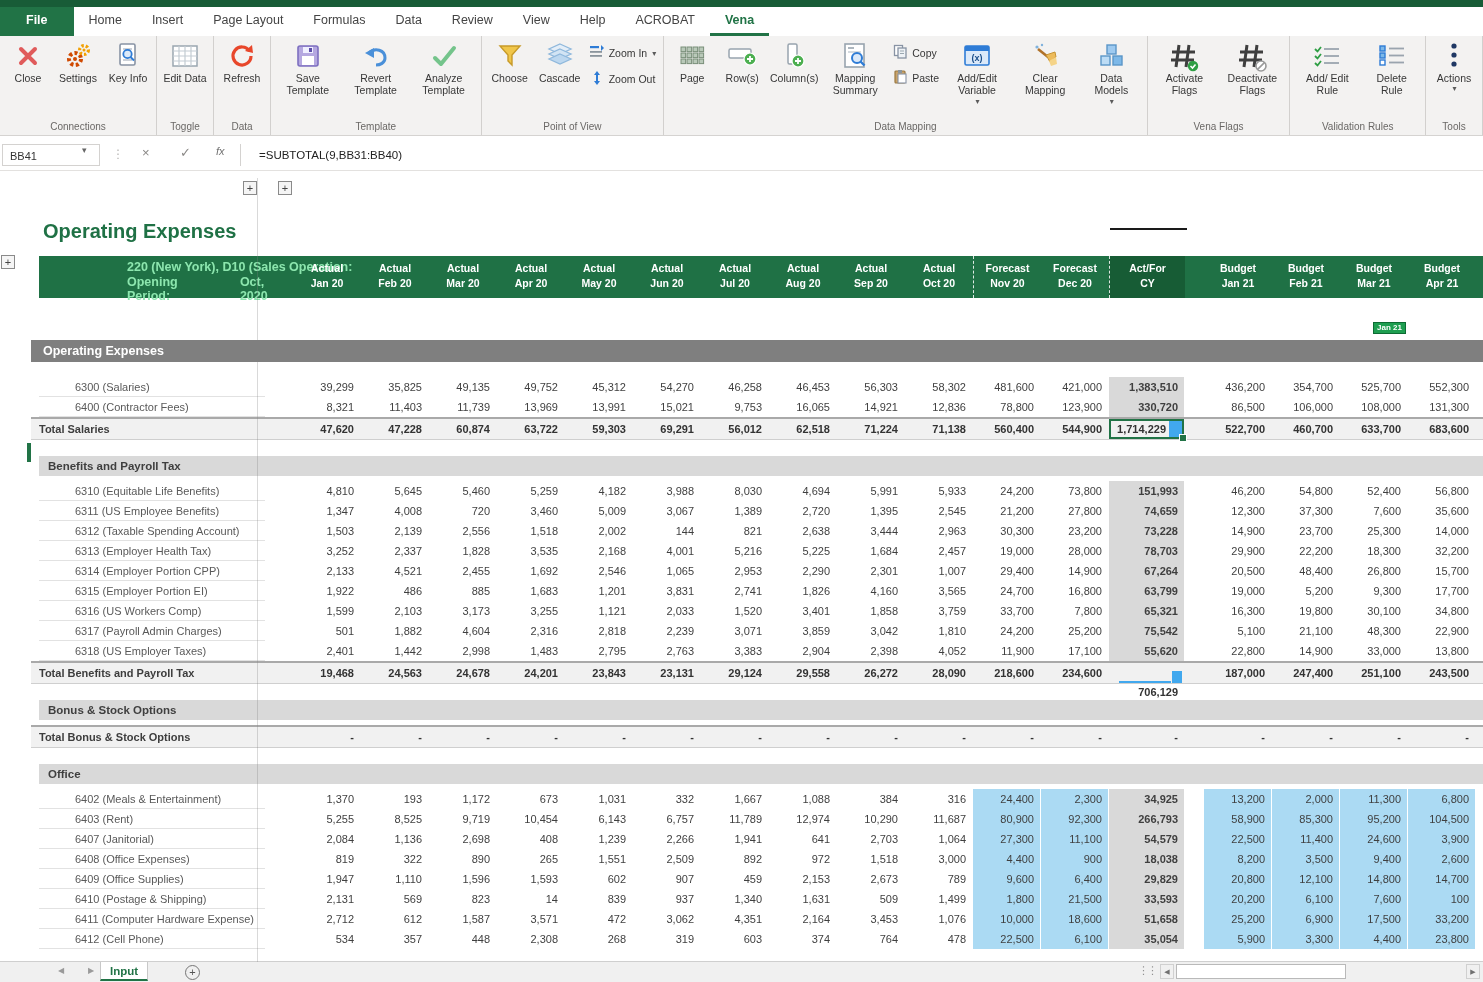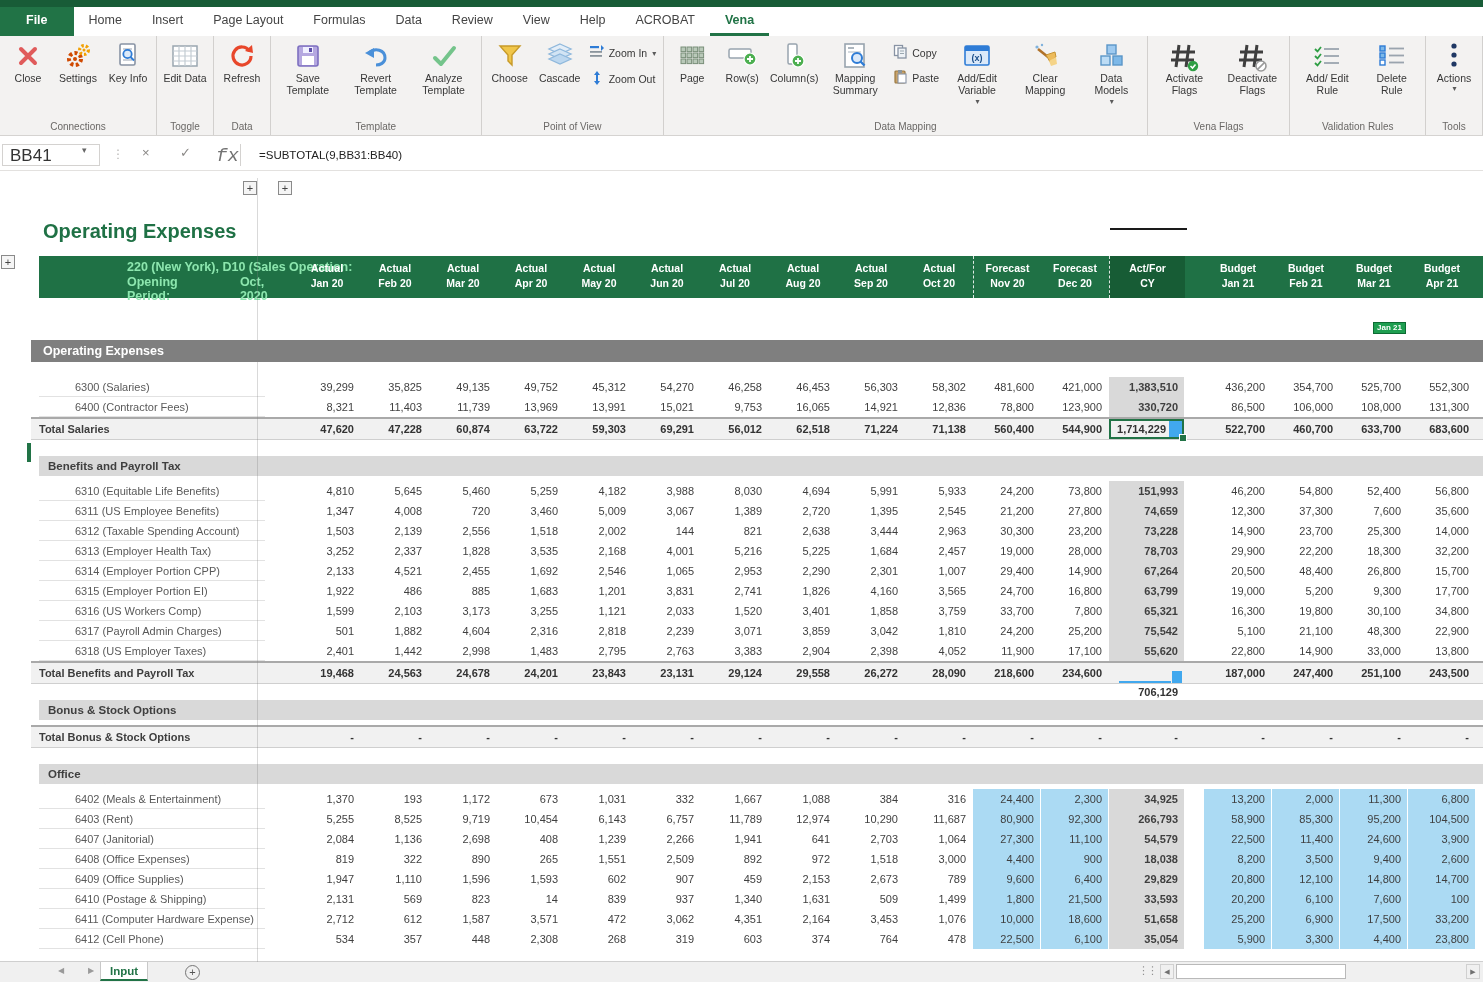--- a/index.html
+++ b/index.html
@@ -18,25 +18,25 @@
   .grp-label{text-align:center;font-size:10px;color:#6a6866;padding:0 4px 3px;white-space:nowrap;}
   .big-btn{display:flex;flex-direction:column;align-items:center;min-width:44px;max-width:62px;
            padding:4px 3px 0;font-size:10.5px;color:#373737;text-align:center;line-height:1.18;cursor:default;}
   .big-btn .icon{height:32px;display:flex;align-items:center;justify-content:center;}
   .stack{display:flex;flex-direction:column;gap:8px;padding:8px 4px 0;}
   .sbtn{display:flex;align-items:center;font-size:10.5px;color:#373737;gap:4px;white-space:nowrap;cursor:default;}
   .caret{font-size:8px;color:#5a5a5a;margin-left:1px;}
   
   .fbar{position:absolute;left:0;top:141px;width:1483px;height:29px;background:#fff;border-bottom:1px solid #e3e1df;}
   .name-box{position:absolute;left:2px;top:3px;width:98px;height:22px;background:#fff;border:1px solid #d4d2d0;
-            font-size:17px;color:#333;line-height:22px;padding-left:7px;box-sizing:border-box;}
+            font-size:11px;color:#333;line-height:22px;padding-left:7px;box-sizing:border-box;}
   .name-caret{position:absolute;left:82px;top:4px;font-size:9px;color:#666;}
   .fbar-dots{position:absolute;left:112px;top:6px;color:#b8b6b4;font-size:12px;letter-spacing:0;}
   .fbar-ico{position:absolute;top:4px;font-size:13px;color:#8a8886;}
-  .fx{font-family:Liberation Mono, monospace;font-style:italic;font-size:19px;color:#737373;}
+  .fx{font-family:Liberation Sans, sans-serif;font-style:italic;font-size:11px;color:#737373;}
   .formula-box{position:absolute;left:240px;top:3px;right:0;height:22px;border-left:1px solid #d4d2d0;
                font-size:11.5px;color:#222;line-height:22px;padding-left:18px;background:#fff;}
   
   .plus-box{position:absolute;width:14px;height:14px;background:#f5f5f5;border:1px solid #8a8a8a;
             font-size:11px;line-height:12px;text-align:center;color:#444;box-sizing:border-box;cursor:default;}
   .gridline-v{position:absolute;left:257px;top:178px;width:1px;height:784px;background:rgba(130,130,130,.30);z-index:5;}
   .sheet-title{position:absolute;left:43px;top:220px;font-size:20px;font-weight:bold;color:var(--band-green);}
   .blackline{position:absolute;left:1110px;top:228px;width:77px;height:2px;background:#1a1a1a;}
   .rowflag{position:absolute;left:27px;top:443px;width:4px;height:19px;background:var(--green);z-index:6;}
   .flag-marker{position:absolute;left:1373px;top:322px;background:#1e9e50;border:1px solid #0d6b33;color:#fff;

